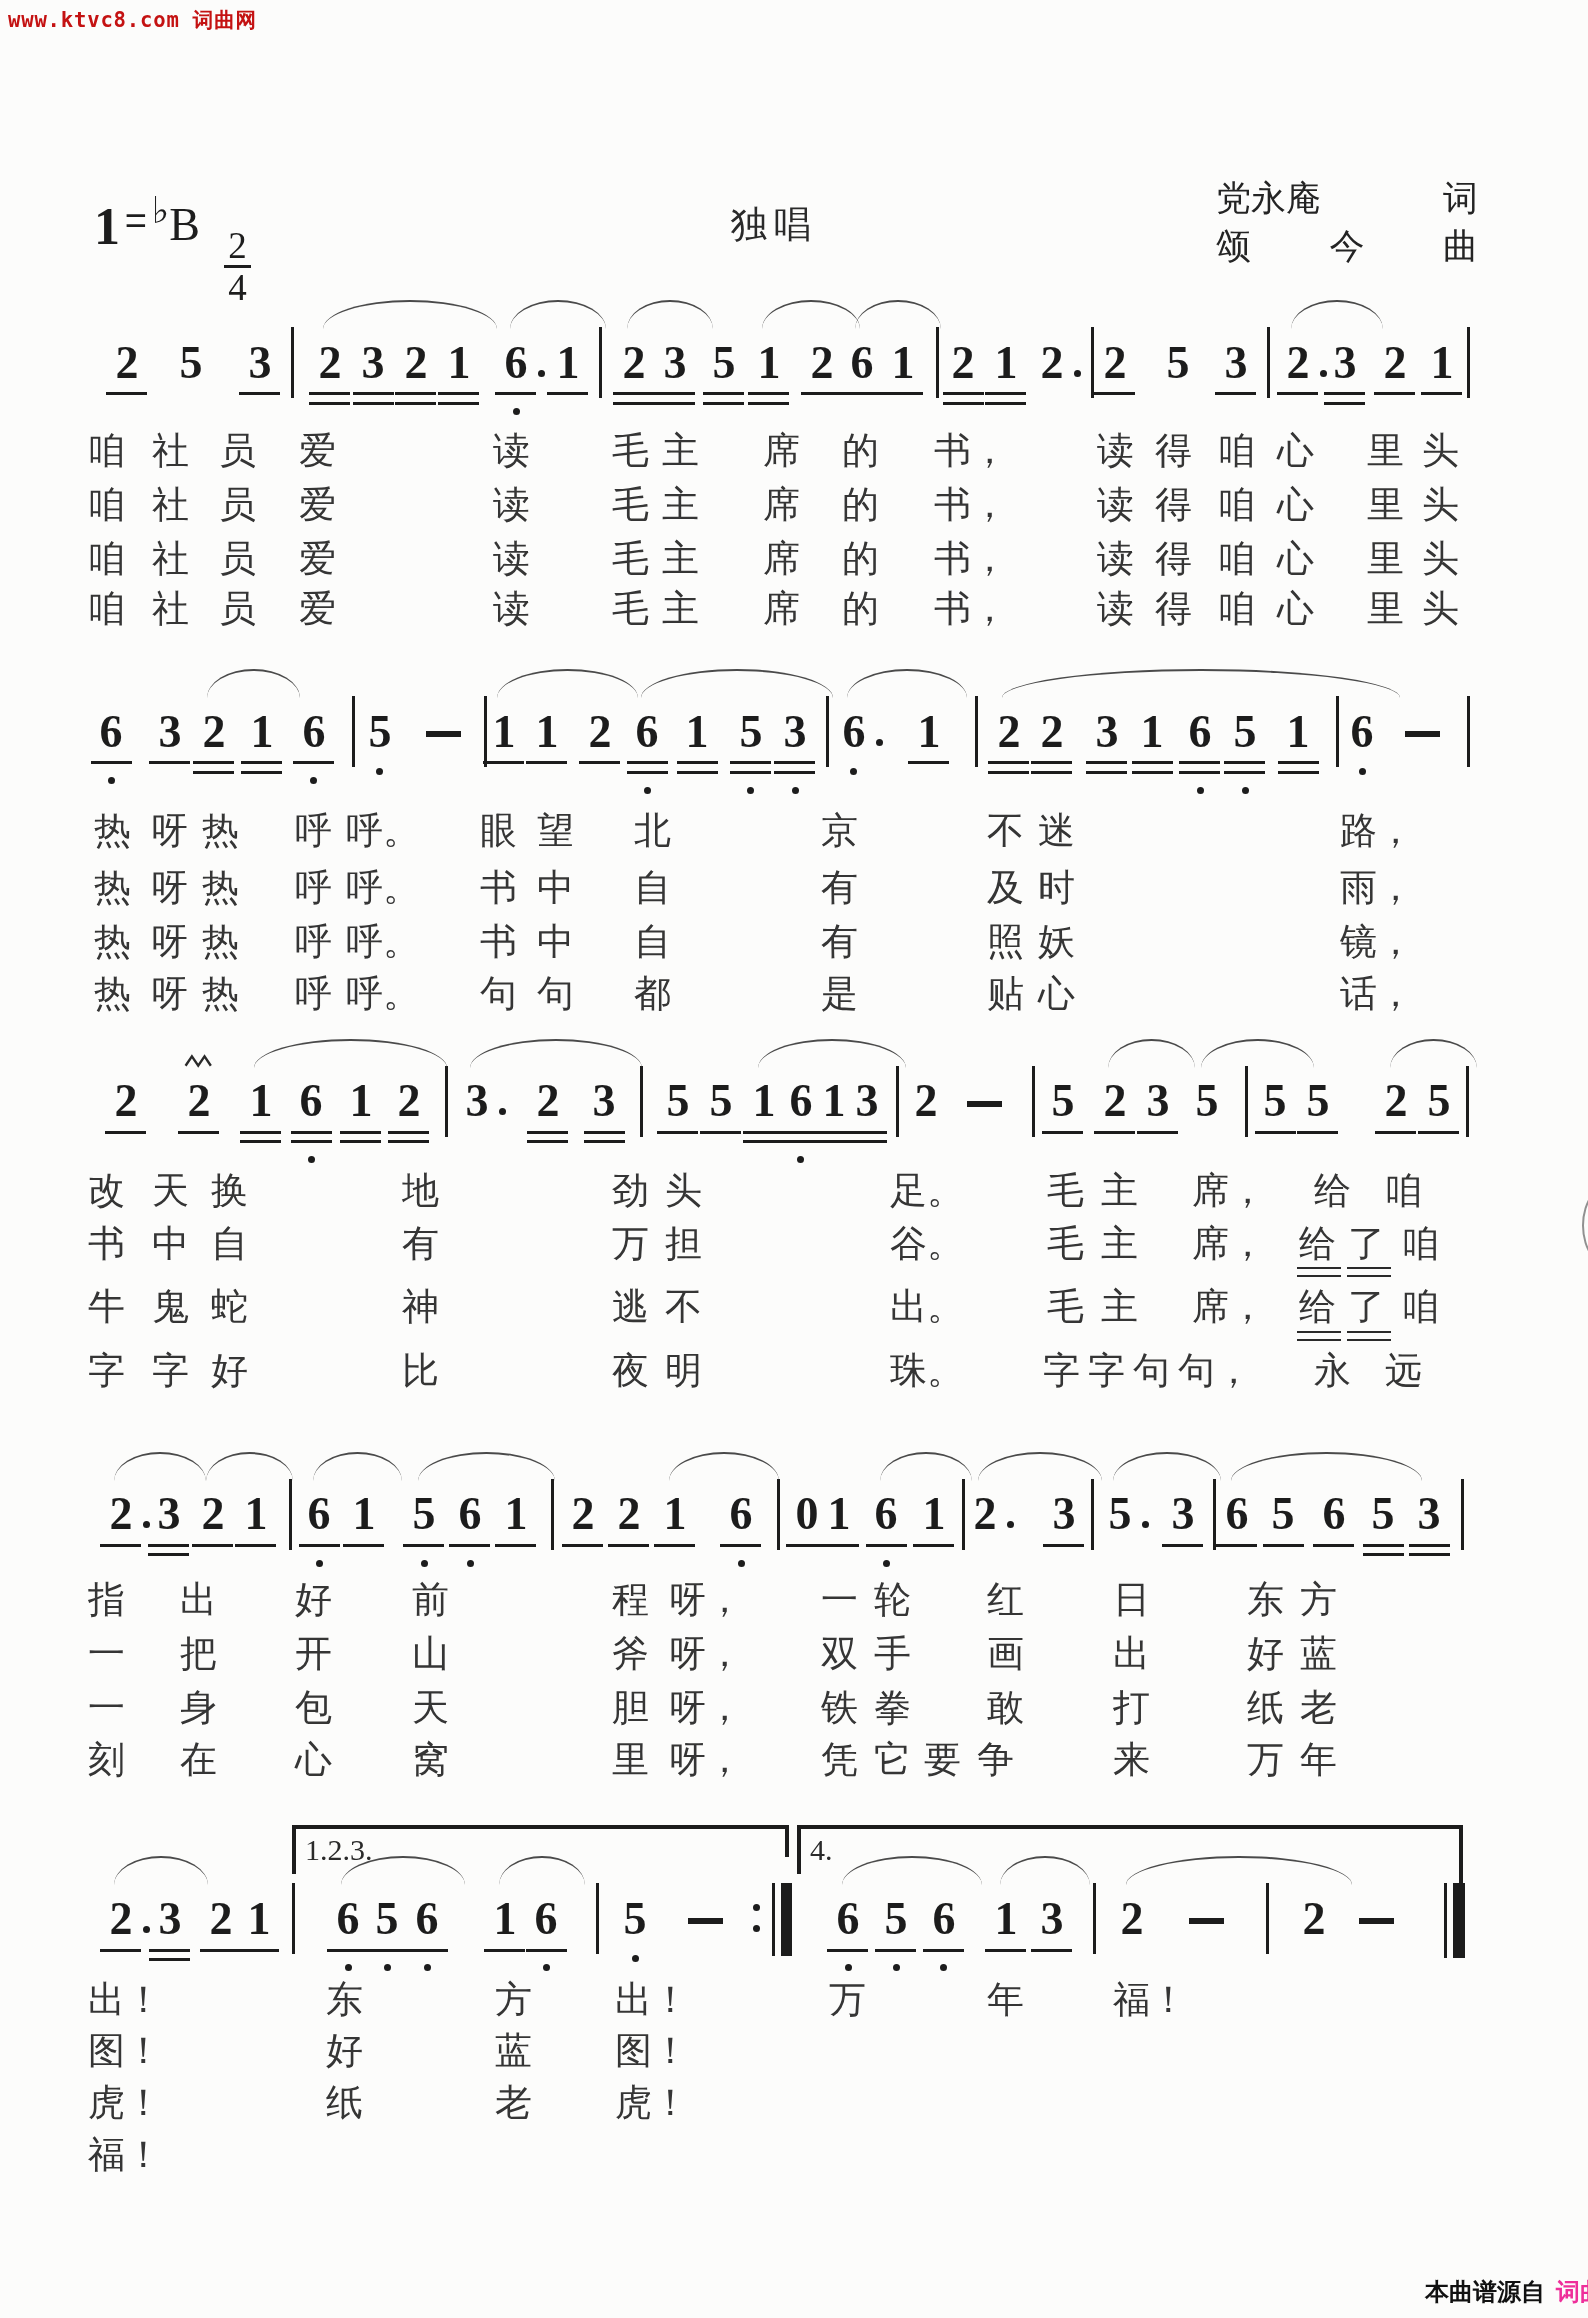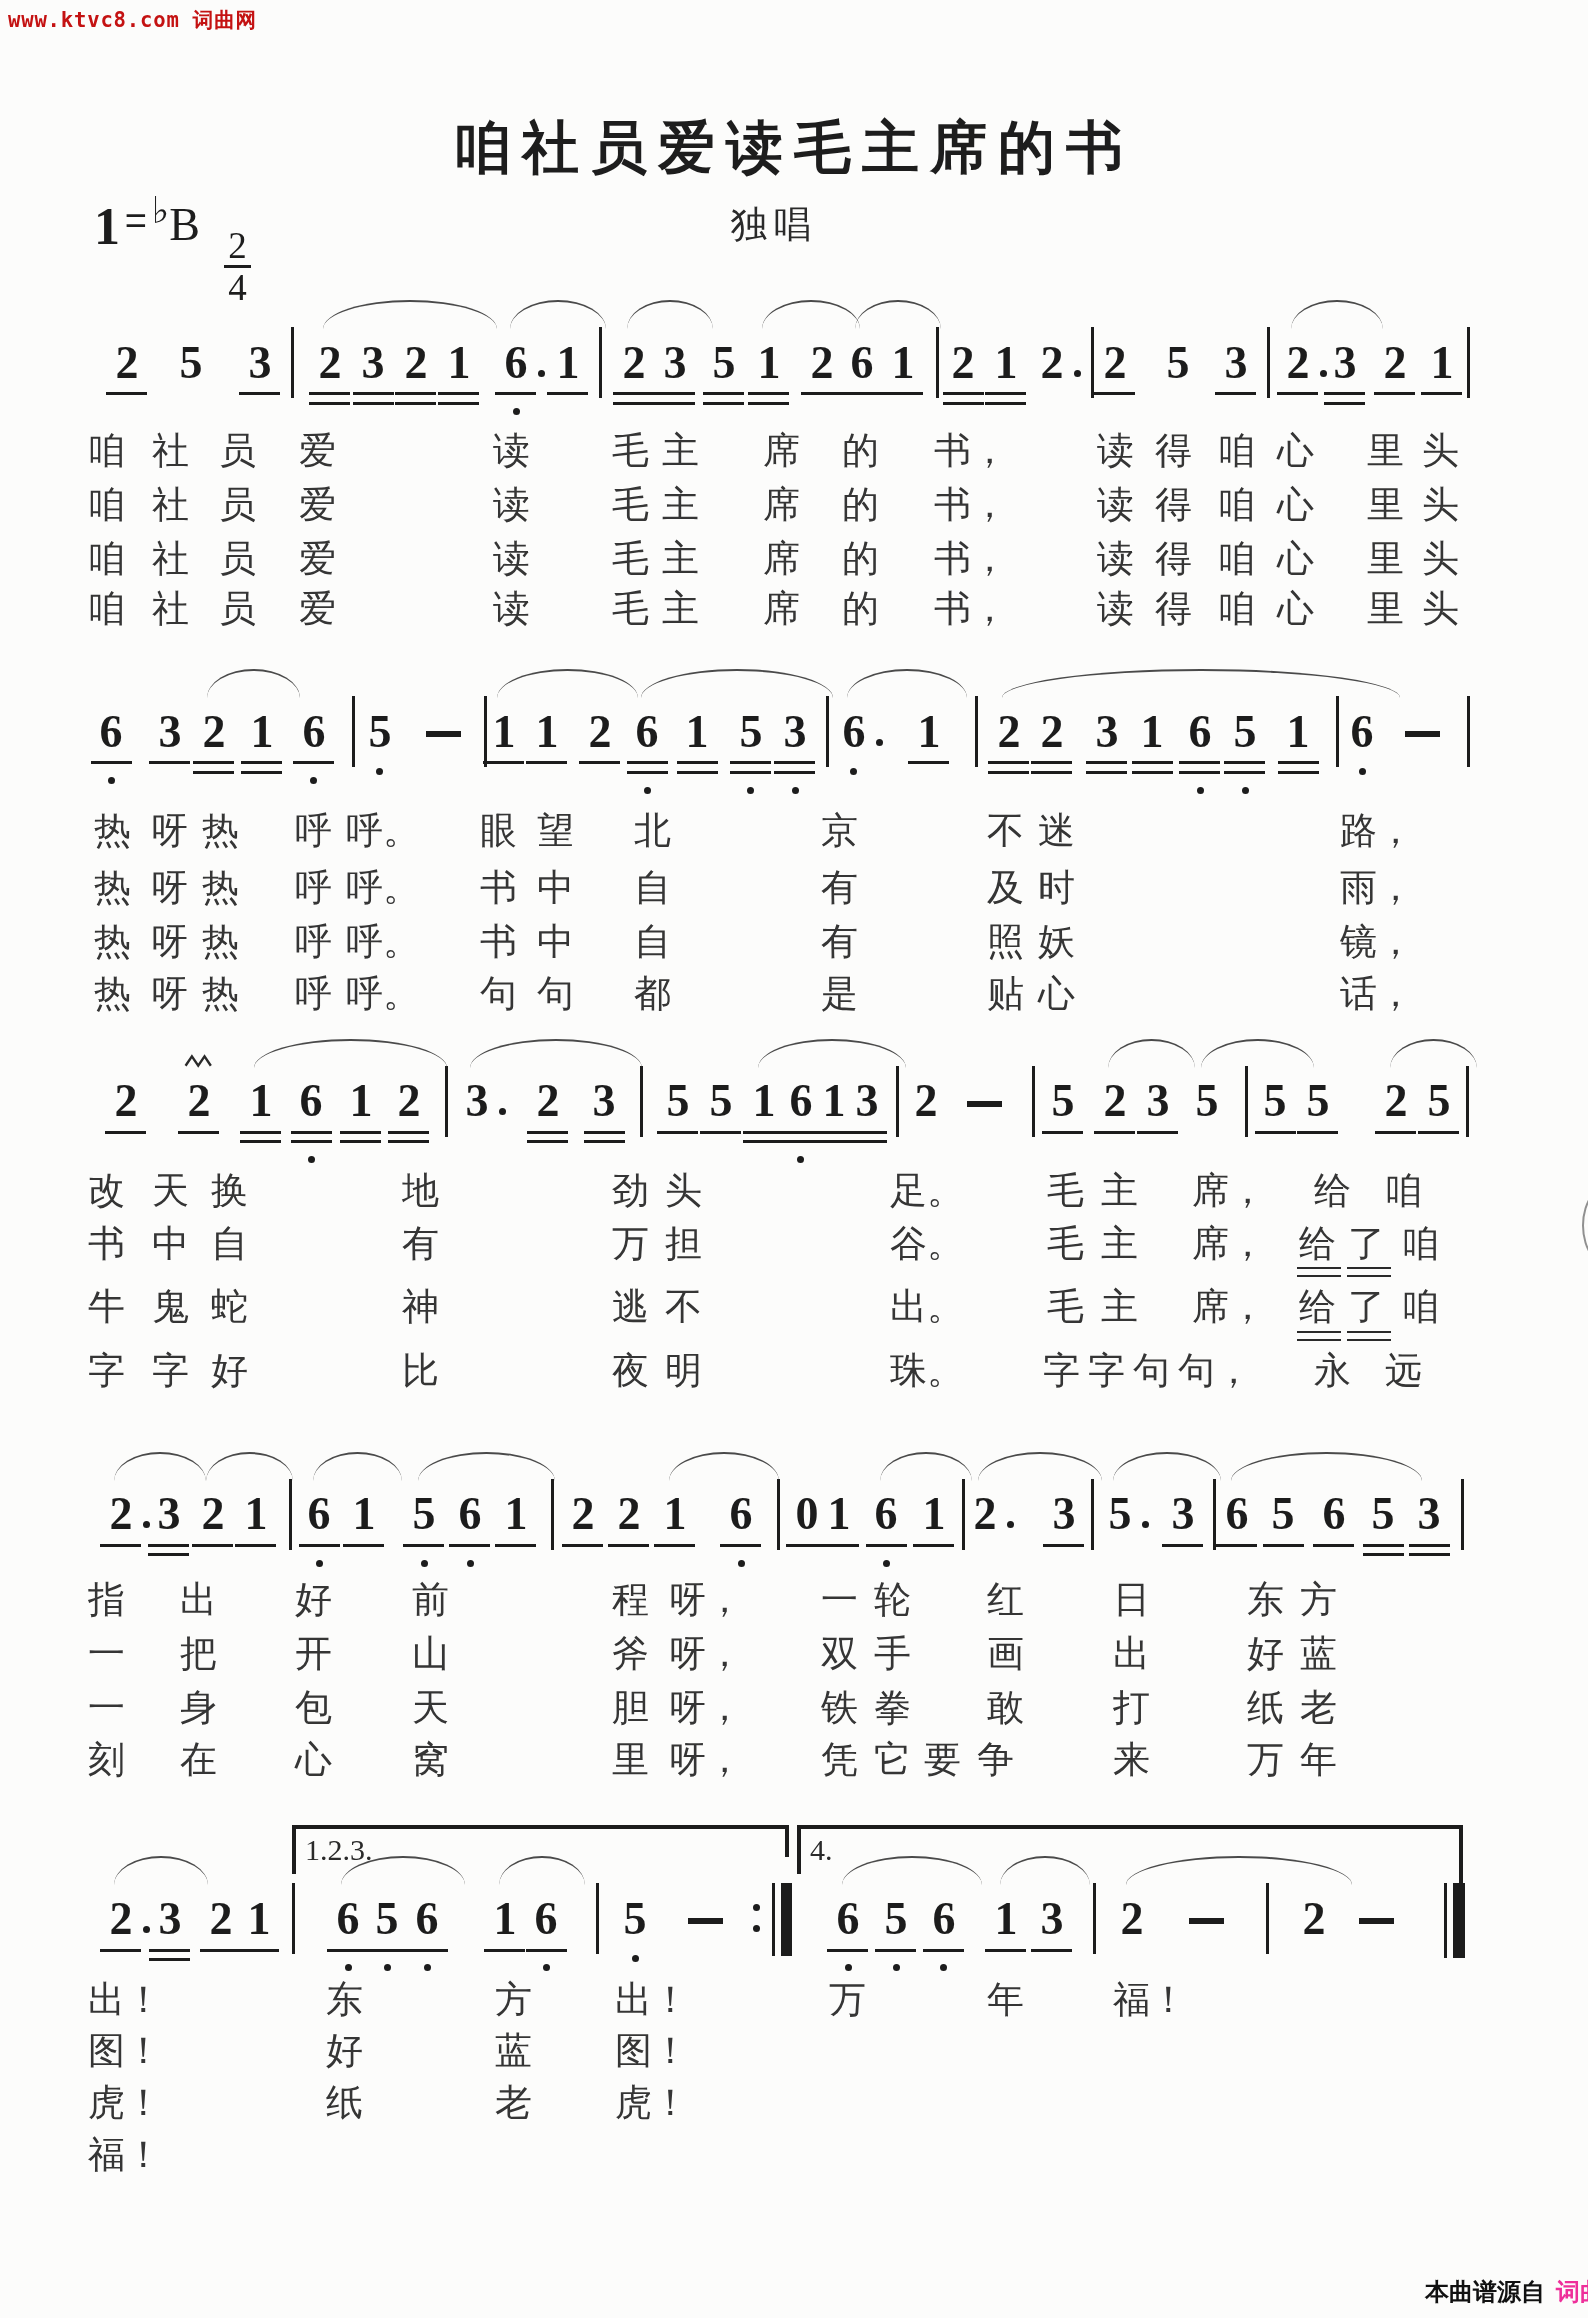--- a/index.html
+++ b/index.html
@@ -47,31 +47,41 @@
   .wm-bottom .brand{margin-left:11px;}
   .artifact{position:absolute;left:1582px;top:1180px;width:64px;height:87px;
             border:2.4px solid #909090;border-radius:50%;}
 </style>
 </head>
 <body>
 
 <div id="page">
   <div class="wm-top" style="color: rgb(196, 18, 18);">www.ktvc8.com 词曲网</div>
 
-  <div class="title">咱社员爱读毛主席的书</div>
   <div class="subtitle">独唱</div>
 
   <div class="keysig">
     <span class="k1">1</span><span class="keq">=</span><span class="kflat">♭</span><span class="kB">B</span><span class="time">
         <span class="tn">2</span>
         <span class="tbar"></span>
         <span class="td">4</span>
       </span>
   </div>
 
+  <div class="credits">
+    <div class="crow">
+      <span>党永庵</span>
+      <span>词</span>
+    </div>
+    <div class="crow">
+      <span>颂</span>
+      <span>今</span>
+      <span>曲</span>
+    </div>
+  </div>
 
   <div id="score">
       <div class="nt" style="left: 103px; top: 340px;">2</div>
       <div class="ul" style="left: 106px; top: 392px; width: 41px;"></div>
       <div class="nt" style="left: 167px; top: 340px;">5</div>
       <div class="nt" style="left: 236px; top: 340px;">3</div>
       <div class="ul" style="left: 239px; top: 392px; width: 41px;"></div>
       <div class="bar" style="left: 291px; top: 327px; height: 71px;"></div>
       <div class="nt" style="left: 306px; top: 340px;">2</div>
       <div class="ul" style="left: 309px; top: 392px; width: 41px;"></div>

